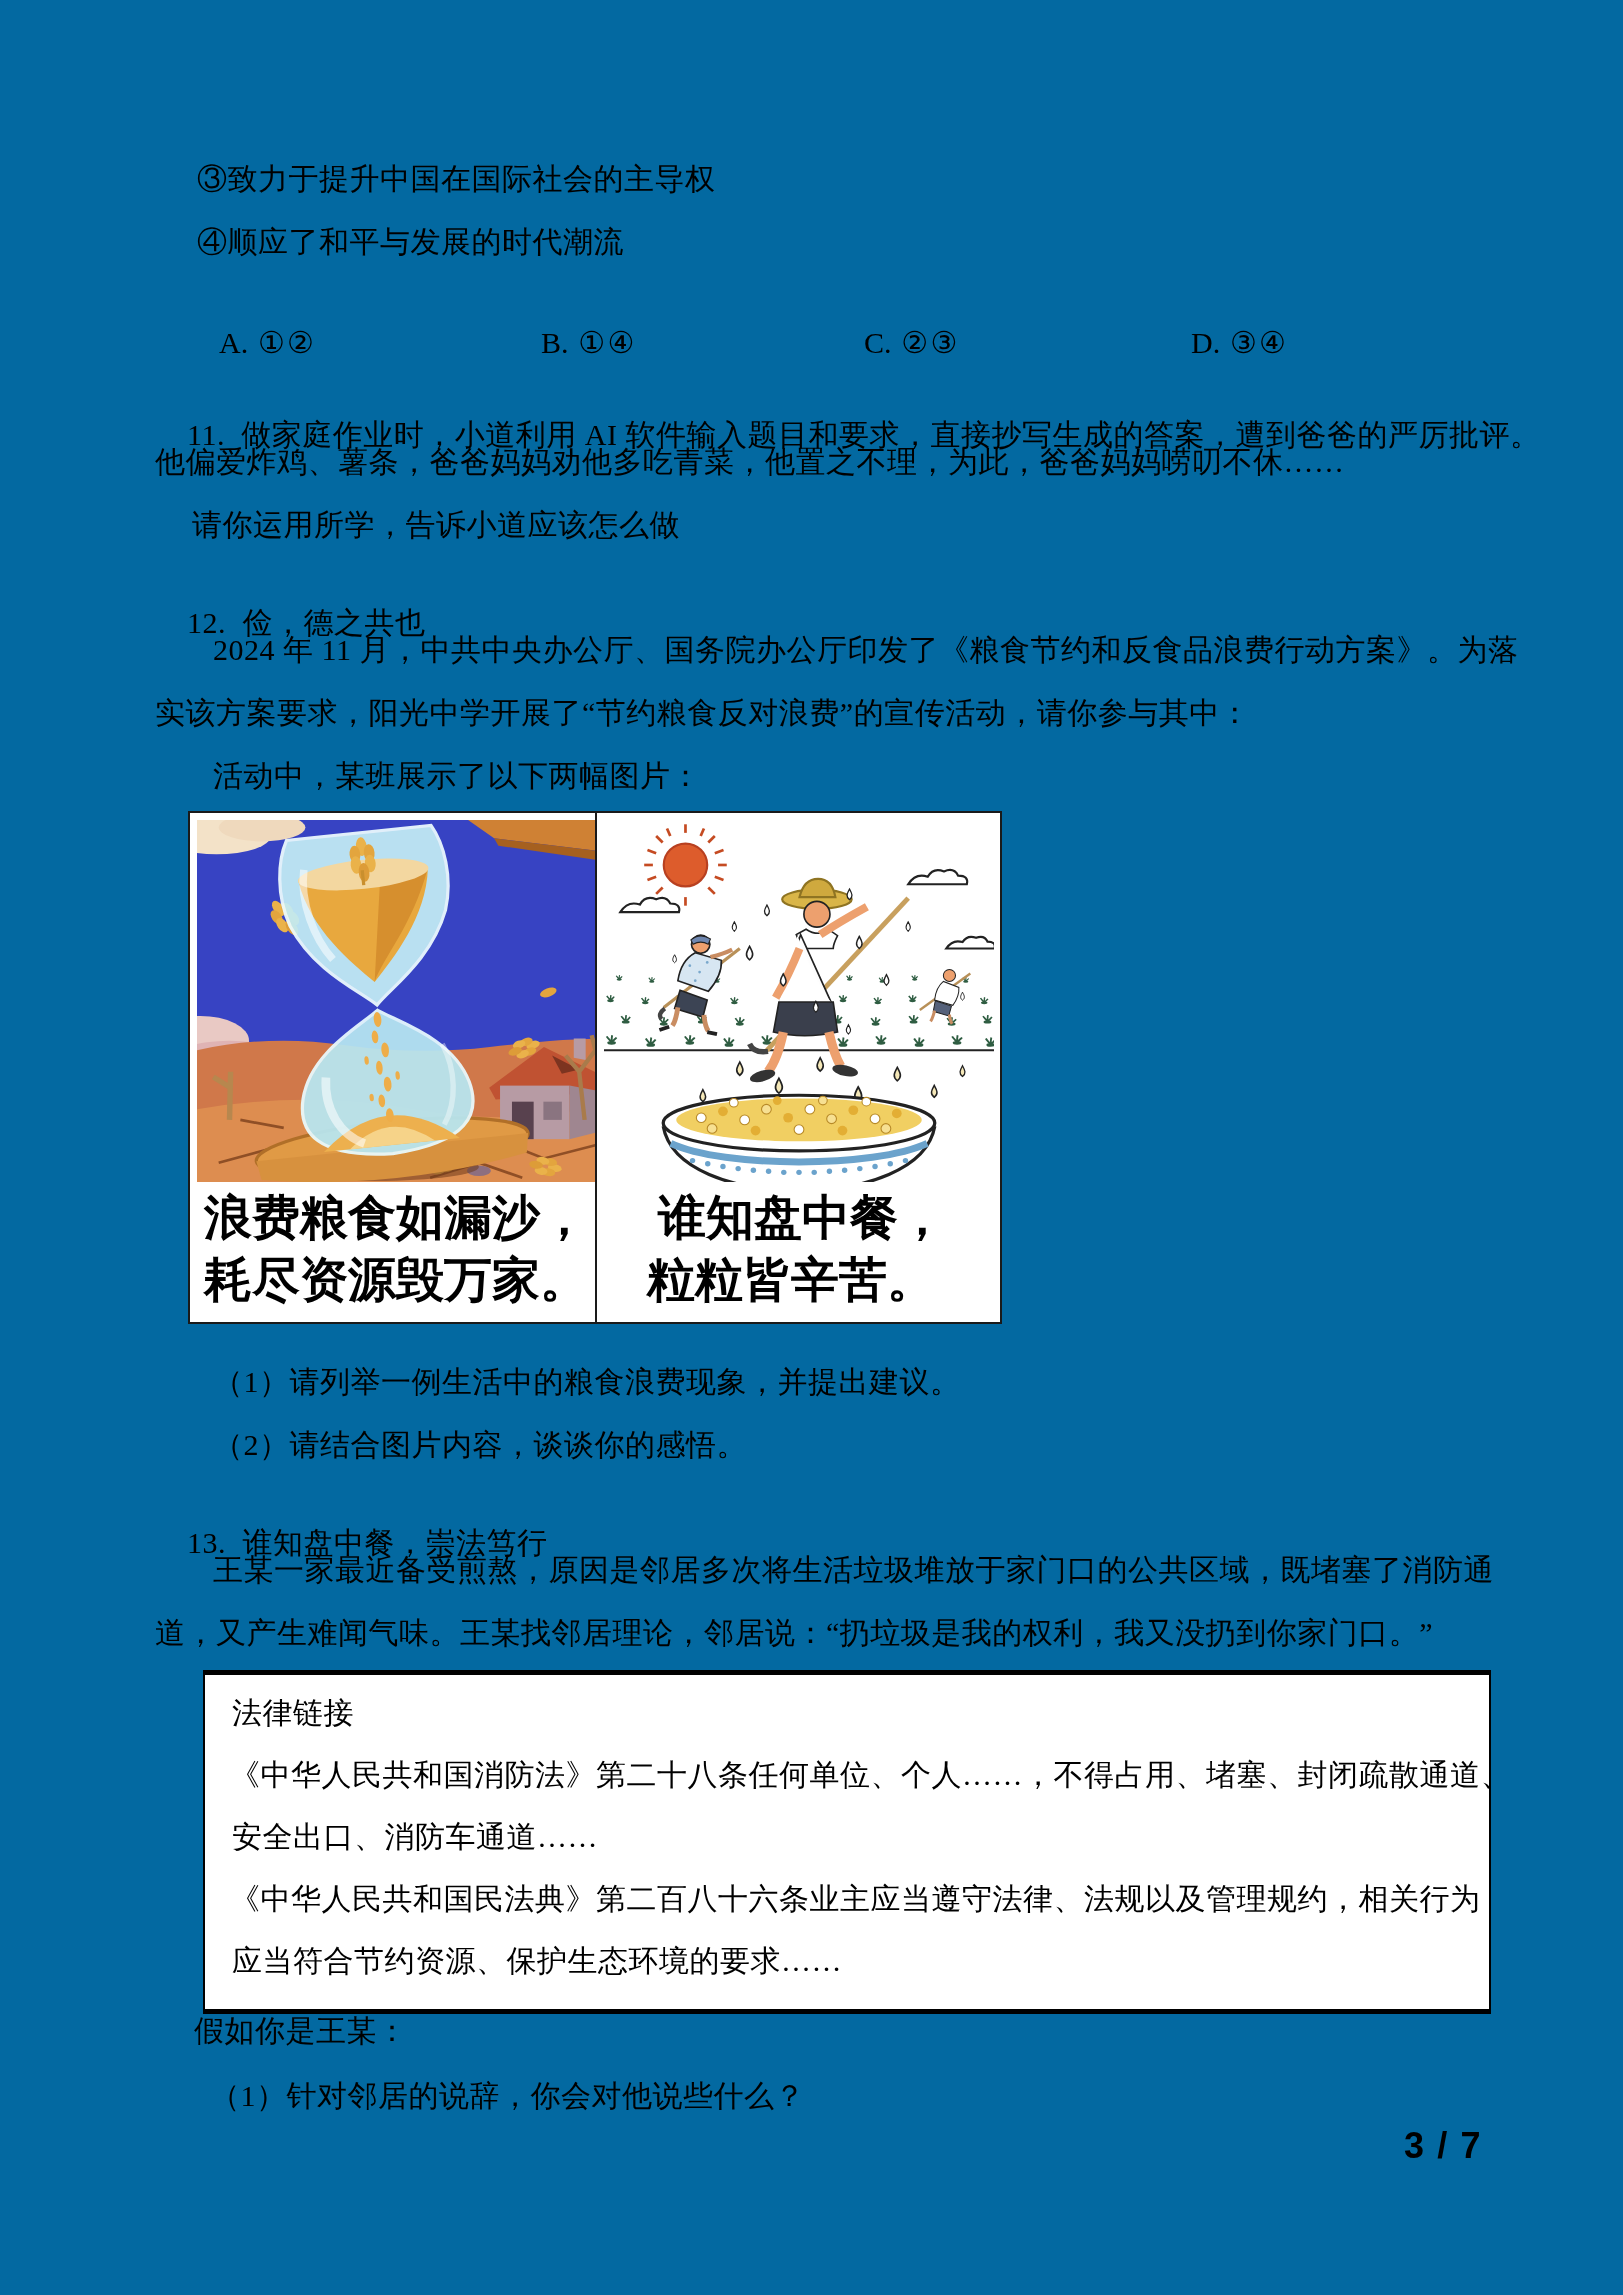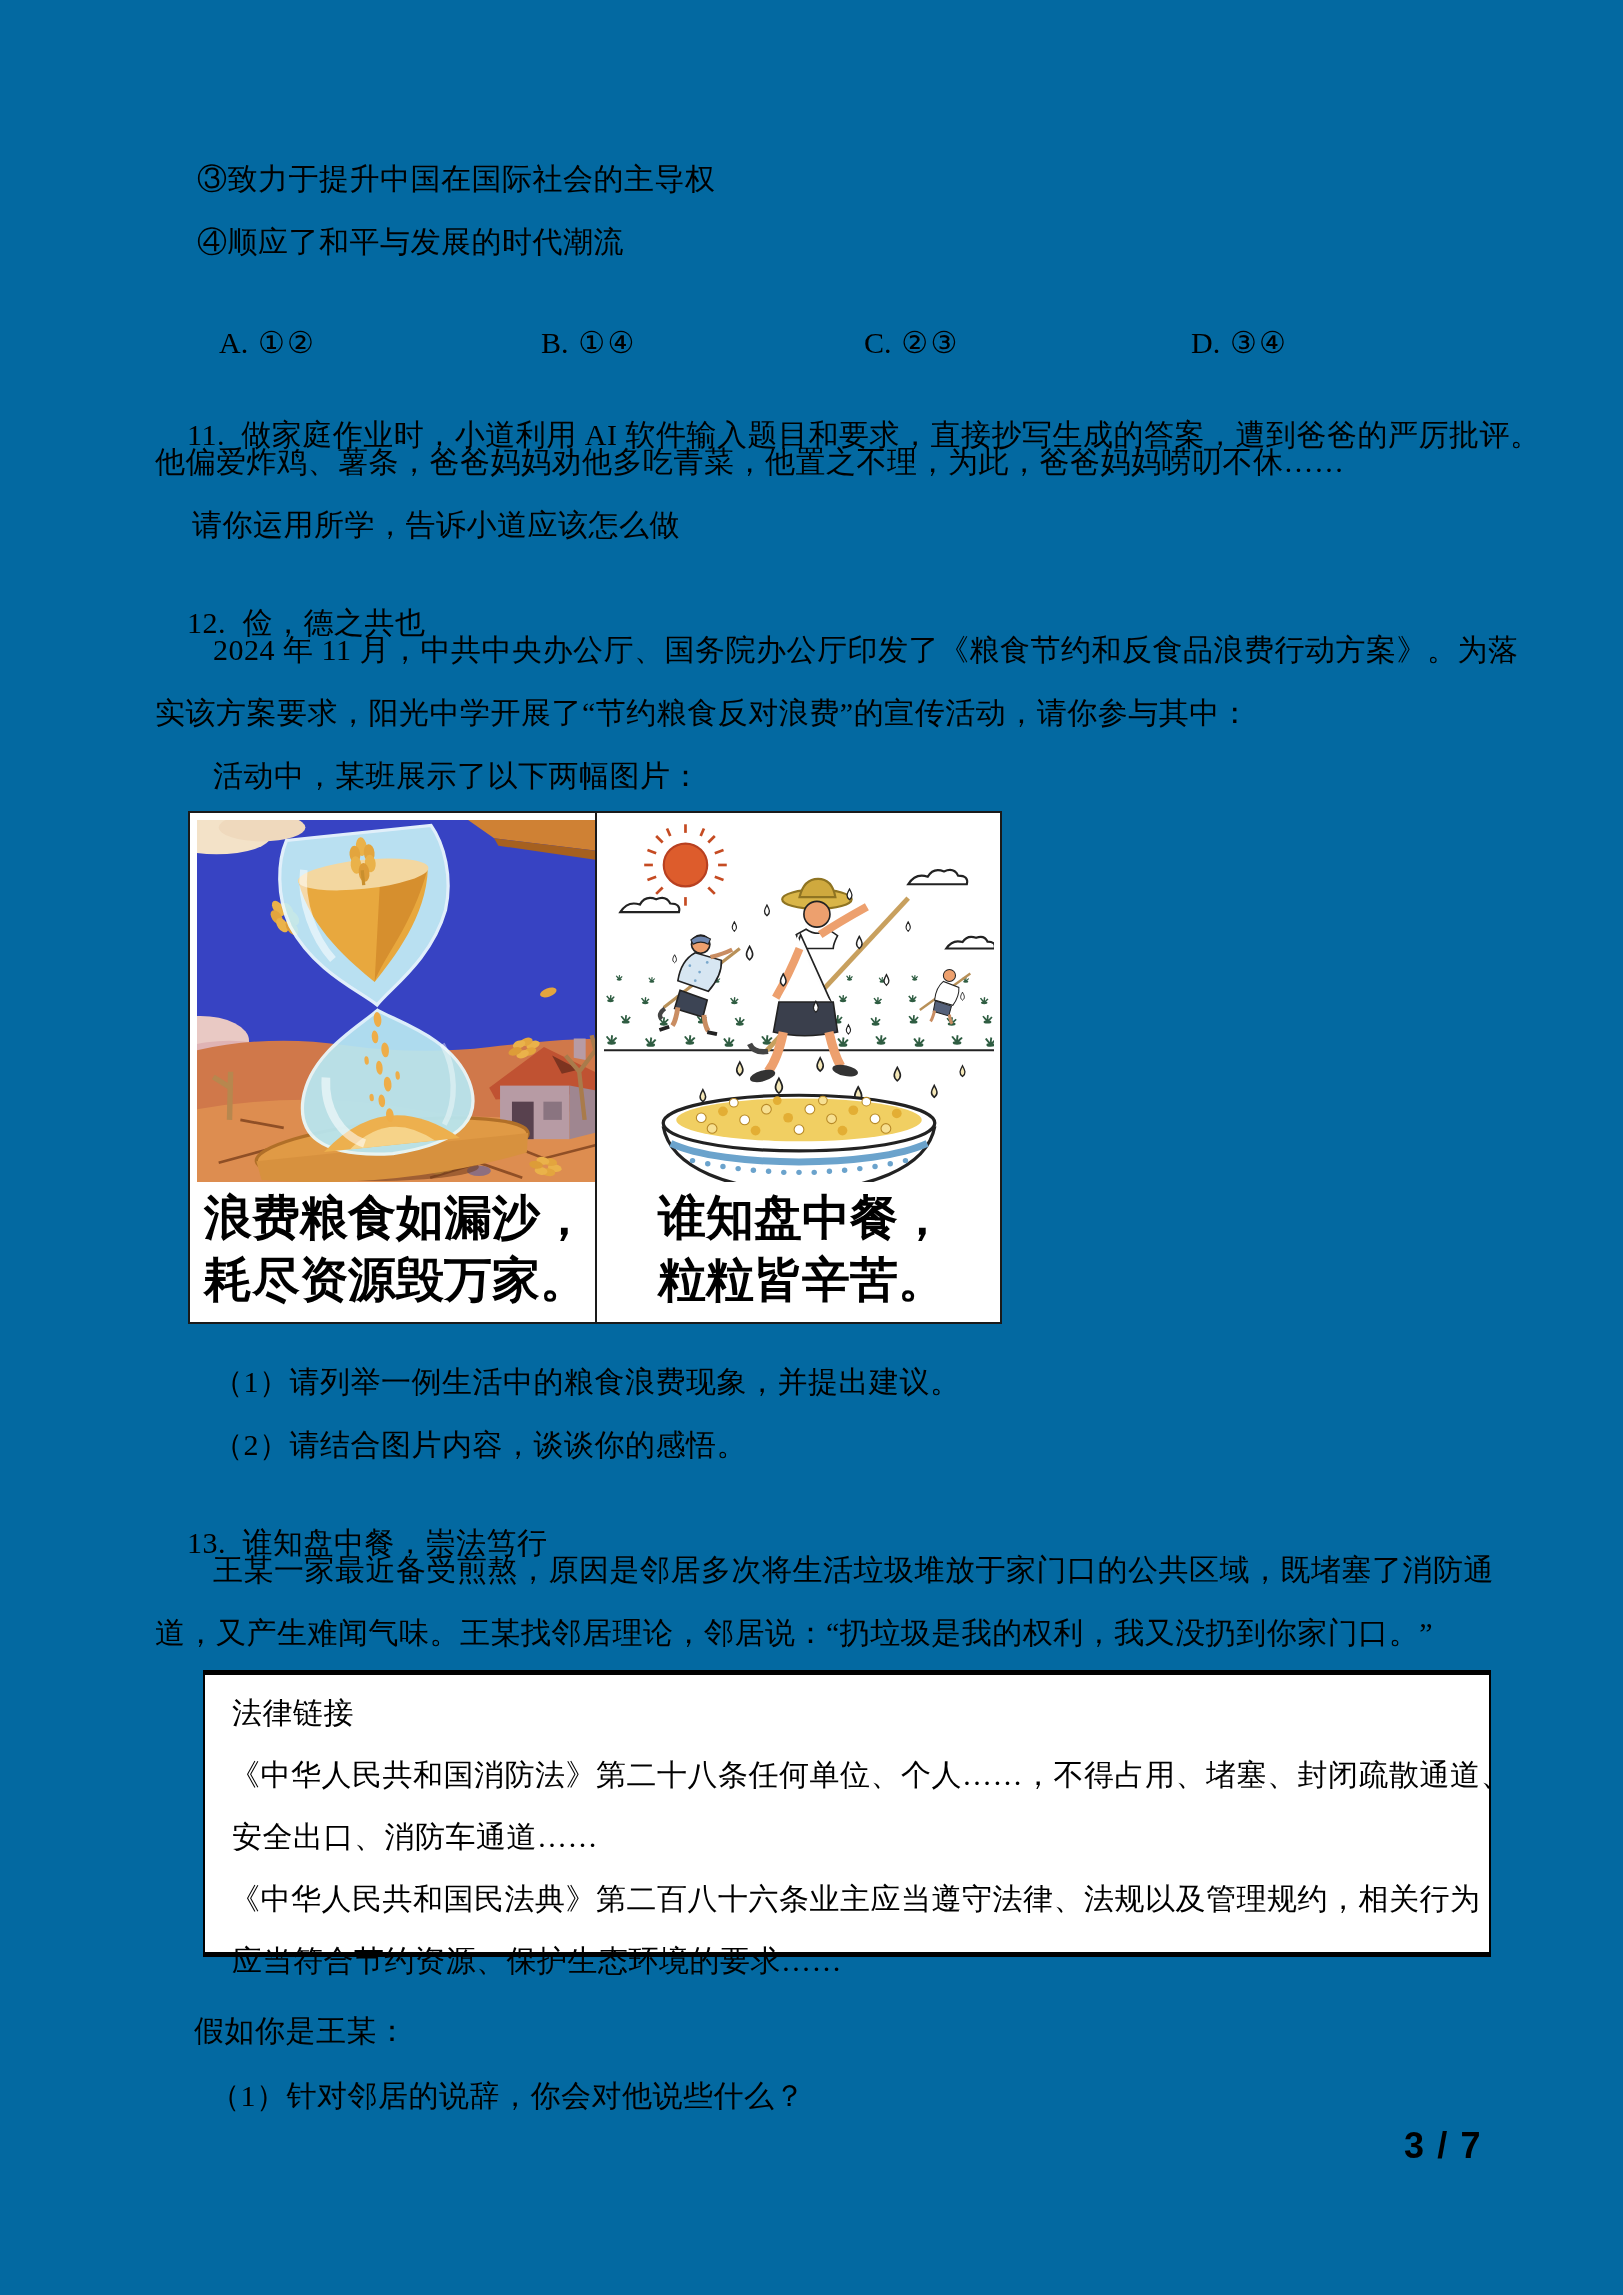--- a/index.html
+++ b/index.html
@@ -18,24 +18,24 @@
   .poster-right{left:595px;width:407px;}
   .art{position:absolute;left:6.5px;top:6.5px;right:6.5px;height:362px;}
   .art svg{width:100%;height:100%;display:block;}
   .caption-line{
     position:absolute;font-size:48px;line-height:55px;font-weight:700;
     font-family:"DejaVu Serif","Liberation Serif",serif;white-space:pre;letter-spacing:0;
   }
   .poster-left .cap1{left:14px;top:377px;}
   .poster-left .cap2{left:14px;top:439px;}
   .poster-right .cap1{left:61px;top:377px;}
-  .poster-right .cap2{left:61px;top:439px;}
+  .poster-right .cap2{left:50px;top:439px;}
   
   .law-box{
-    position:absolute;left:203px;top:1670px;width:1288px;height:287px;box-sizing:border-box;
+    position:absolute;left:203px;top:1670px;width:1288px;height:344px;box-sizing:border-box;
     border-left:2.2px solid #000;border-right:2.2px solid #000;
     border-top:5.5px solid #000;border-bottom:5.5px solid #000;background:#fff;
   }
   .law-box .tl{letter-spacing:0.5px;}
   .page-number{
     position:absolute;left:1404px;top:2125px;font-family:"Liberation Sans","DejaVu Sans",sans-serif;
     font-size:36px;font-weight:700;letter-spacing:1.6px;
   }
 </style>
 </head>

